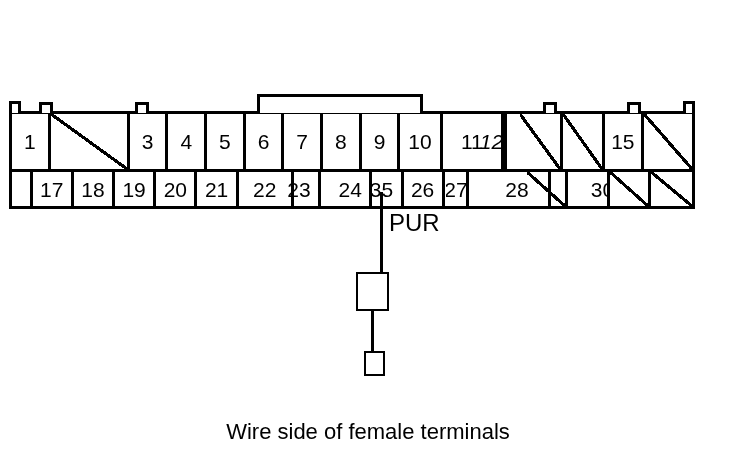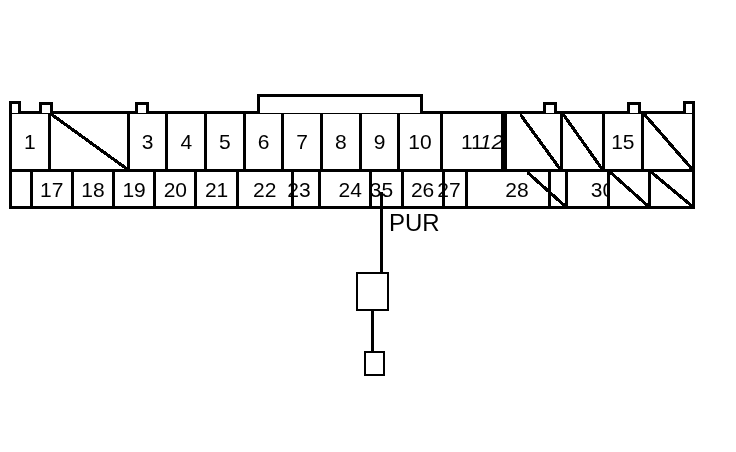--- a/index.html
+++ b/index.html
@@ -208,33 +208,34 @@
         <div class="cell row-bottom" style="left: 23.6061px; width: 41.2121px;">17</div>
         <div class="cell row-bottom" style="left: 64.8182px; width: 41.2121px;">18</div>
         <div class="cell row-bottom" style="left: 106.03px; width: 41.2121px;">19</div>
         <div class="cell row-bottom" style="left: 147.242px; width: 41.2121px;">20</div>
         <div class="cell row-bottom" style="left: 188.455px; width: 41.2121px;">21</div>
         <div class="cell row-bottom" style="left: 229.667px; width: 55px;">22</div>
         <div class="cell row-bottom" style="left: 270.879px; width: 41.2121px; text-align: center;">23</div>
         <div class="cell row-bottom" style="left: 312.091px; width: 41.2121px; margin-left: 10px;">24</div>
         <div class="cell row-bottom" style="left: 353.303px; width: 41.2121px;">35</div>
         <div class="cell row-bottom" style="left: 394.515px; width: 41.2121px;">26</div>
-        <div class="cell row-bottom" style="left: 424px; width: 35px;">27</div>
+        <div class="cell row-bottom" style="left: 437px; width: 23px;">27</div>
         <div class="cell row-bottom" style="left: 476.939px; width: 65px;">28</div>
         <div class="cell row-bottom blanked" style="left: 518.152px; width: 41.2121px;"></div>
         <div class="cell row-bottom" style="left: 559.364px; width: 41.2121px; padding-left: 30px;">30</div>
         <div class="cell row-bottom blanked" style="left: 600.576px; width: 41.2121px;"></div>
         <div class="cell row-bottom blanked no-border" style="left: 641.788px; width: 41.2121px;"></div>
       </div>
   </div>
 
   <div class="wire" style="left:380px; top:192px; height:81px;"></div>
 
   <div class="wire-label" style="left:389px; top:209px;">PUR</div>
 
   <div class="terminal" style="left:356px; top:272px; width:33px; height:39px;"></div>
 
   <div class="wire" style="left:371px; top:310px; height:42px;"></div>
 
   <div class="terminal" style="left:364px; top:351px; width:21px; height:25px;"></div>
 
+  <div class="caption">Wire side of female terminals</div>
 
 </div>
 
 </body></html>

